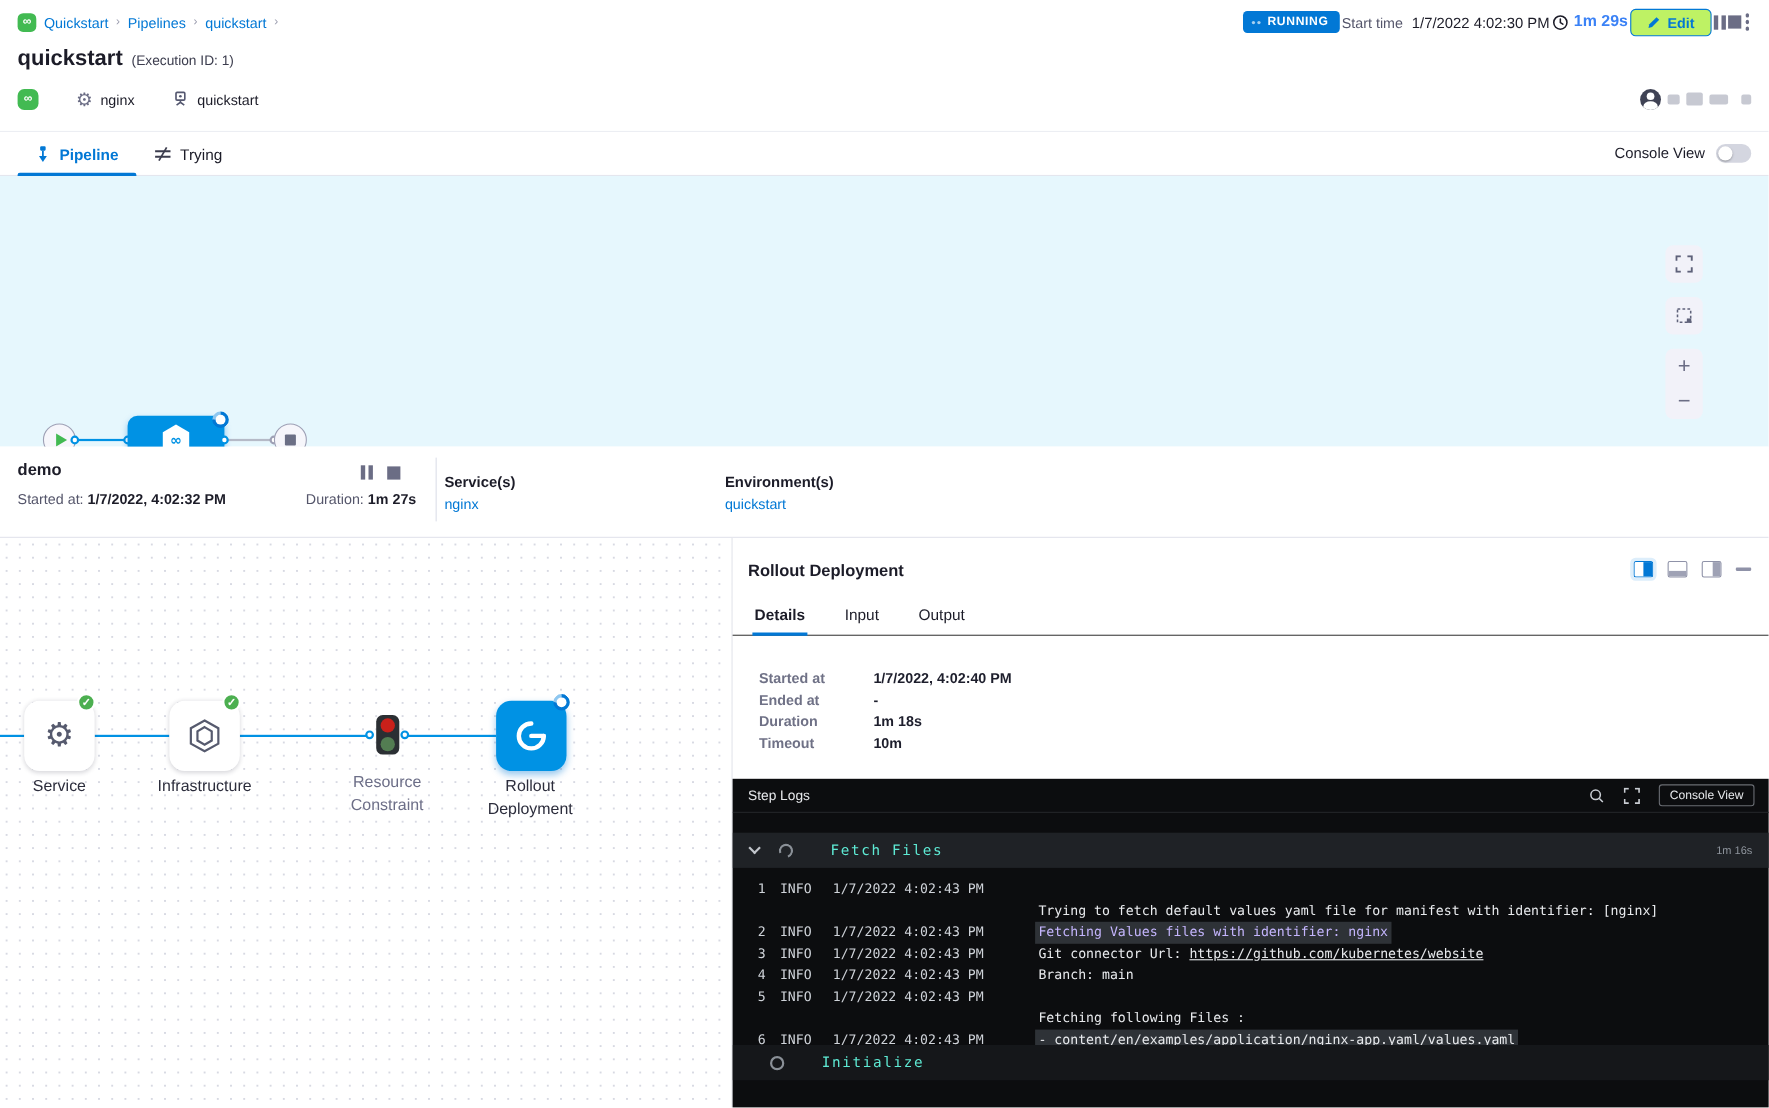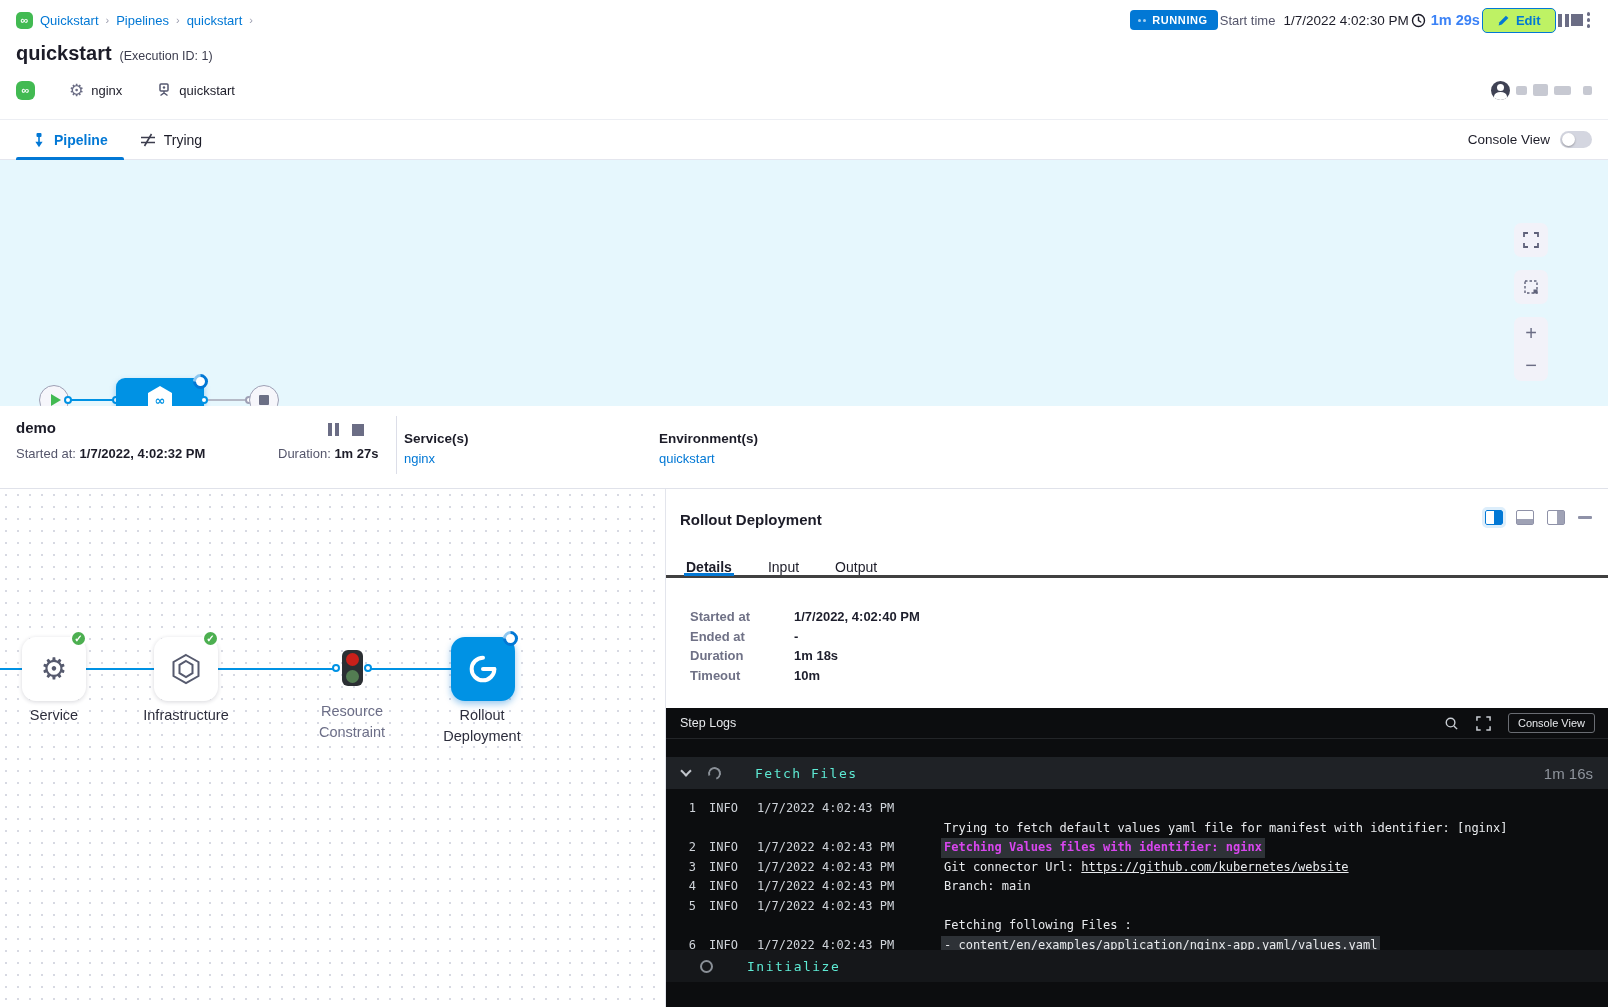--- a/index.html
+++ b/index.html
@@ -94,49 +94,49 @@
   
   .panel { position:absolute; left:665px; top:489px; width:943px; height:518px; background:#fff; border-left:1px solid #e3e5ec; }
   .panel-title { position:absolute; left:14px; top:22px; font-size:15px; font-weight:bold; color:#1c1c28; }
   .layout-icons { position:absolute; right:16px; top:21px; display:flex; align-items:center; gap:13px; }
   .li-box { width:18px; height:15px; border:1.5px solid #8f92a8; border-radius:2px; position:relative; cursor:pointer; background:#fff; }
   .li-box.active { border-color:#0278d5; outline:3px solid #ddeefb; }
   .li-box.active:after { content:""; position:absolute; right:0; top:0; bottom:0; width:8px; background:#0278d5; }
   .li-box.bottom:after { content:""; position:absolute; left:0; right:0; bottom:0; height:5px; background:#9fa2b5; }
   .li-box.right:after { content:""; position:absolute; right:0; top:0; bottom:0; width:7px; background:#9fa2b5; }
   .li-min { width:14px; height:3px; background:#8f92a8; border-radius:1px; cursor:pointer; }
-  .ptabs { position:absolute; left:0; top:56px; width:100%; height:33px; border-bottom:3px solid #404040; display:flex; padding-left:20px; gap:36px;align-items:flex-end; }
+  .ptabs { position:absolute; left:0; top:56px; width:100%; height:33px; border-bottom:1px solid #404040; display:flex; padding-left:20px; gap:36px; }
   .ptab { font-size:14px; color:#1c1c28; position:relative; cursor:pointer; padding-top:6px; }
   .ptab.active { font-weight:bold; }
   .ptab.active:after { content:""; position:absolute; left:-2px; right:-2px; bottom:-1px; height:3px; background:#0278d5; }
   .details { position:absolute; left:24px; top:118px; font-size:13px; }
   .drow { display:flex; height:19.5px; align-items:center; }
   .dlabel { width:104px; color:#6f7186; font-weight:bold; }
   .dvalue { color:#1d1e2c; font-weight:bold; }
 
   
   .logs { position:absolute; left:0; top:219px; width:943px; height:299px; background:#0c0d0f; overflow:hidden; }
   .logs-head { position:absolute; left:0; top:0; width:100%; height:31px; display:flex; align-items:center; padding:0 14px; border-bottom:1px solid #232528; }
   .logs-title { color:#e7e9ec; font-size:12.5px; }
   .logs-head-right { margin-left:auto; display:flex; align-items:center; gap:17px; }
   .btn-consoleview { border:1px solid #6a6d73; background:transparent; color:#e7e9ec; font-size:11px; padding:3px 9px; border-radius:3px; cursor:pointer; font-family:"Liberation Sans",sans-serif; }
   .log-section { position:absolute; left:0; width:100%; height:32px; background:#1f2226; display:flex; align-items:center; padding:0 16px; cursor:pointer; }
   .chev { width:8px; height:8px; border-right:2px solid #c2c6cc; border-bottom:2px solid #c2c6cc; transform:rotate(45deg); margin-top:-4px; }
   .spin-ic { width:13px; height:13px; border-radius:50%; border:2px solid #8a9097; border-bottom-color:transparent; transform:rotate(25deg); margin-left:18px; }
   .circle-ic { width:13px; height:13px; border-radius:50%; border:2px solid #8a9097; margin-left:18px; }
   .sec-name { margin-left:34px; font-family:"DejaVu Sans Mono",monospace; font-size:13px; letter-spacing:1.5px; color:#5eead4; }
-  .sec-dur { margin-left:auto; font-size:15px; color:#8e949c; }
+  .sec-dur { margin-left:auto; font-size:10px; color:#8e949c; }
   .log-body { position:absolute; left:0; top:91px; width:100%; font-family:"DejaVu Sans Mono",monospace; font-size:12px; color:#cfd3d9; }
   .log-row { position:relative; height:19.5px; line-height:19.5px; white-space:pre; }
   .ln { display:inline-block; width:18px; text-align:right; margin-left:12px; }
   .lvl { display:inline-block; margin-left:13px; width:34px; }
   .lt  { display:inline-block; margin-left:14px; }
   .lmsg { position:absolute; left:278px; top:0; color:#e8eaed; }
   .lmsg.hl { background:#2e3237; padding:0 3px; margin-left:-3px; }
-  .lmsg.b { font-weight:bold; color:#d946ef; }
+  .lmsg.b { font-weight:normal; color:#c4b5fd; }
   .llink { color:#e8eaed; text-decoration:underline; cursor:pointer; }
   .init-row { top:242px; background:#15171a; }
 
   
   .svgic { display:inline-flex; align-items:center; justify-content:center; }
 </style>
 </head>
 <body>
 
 <div class="app">

